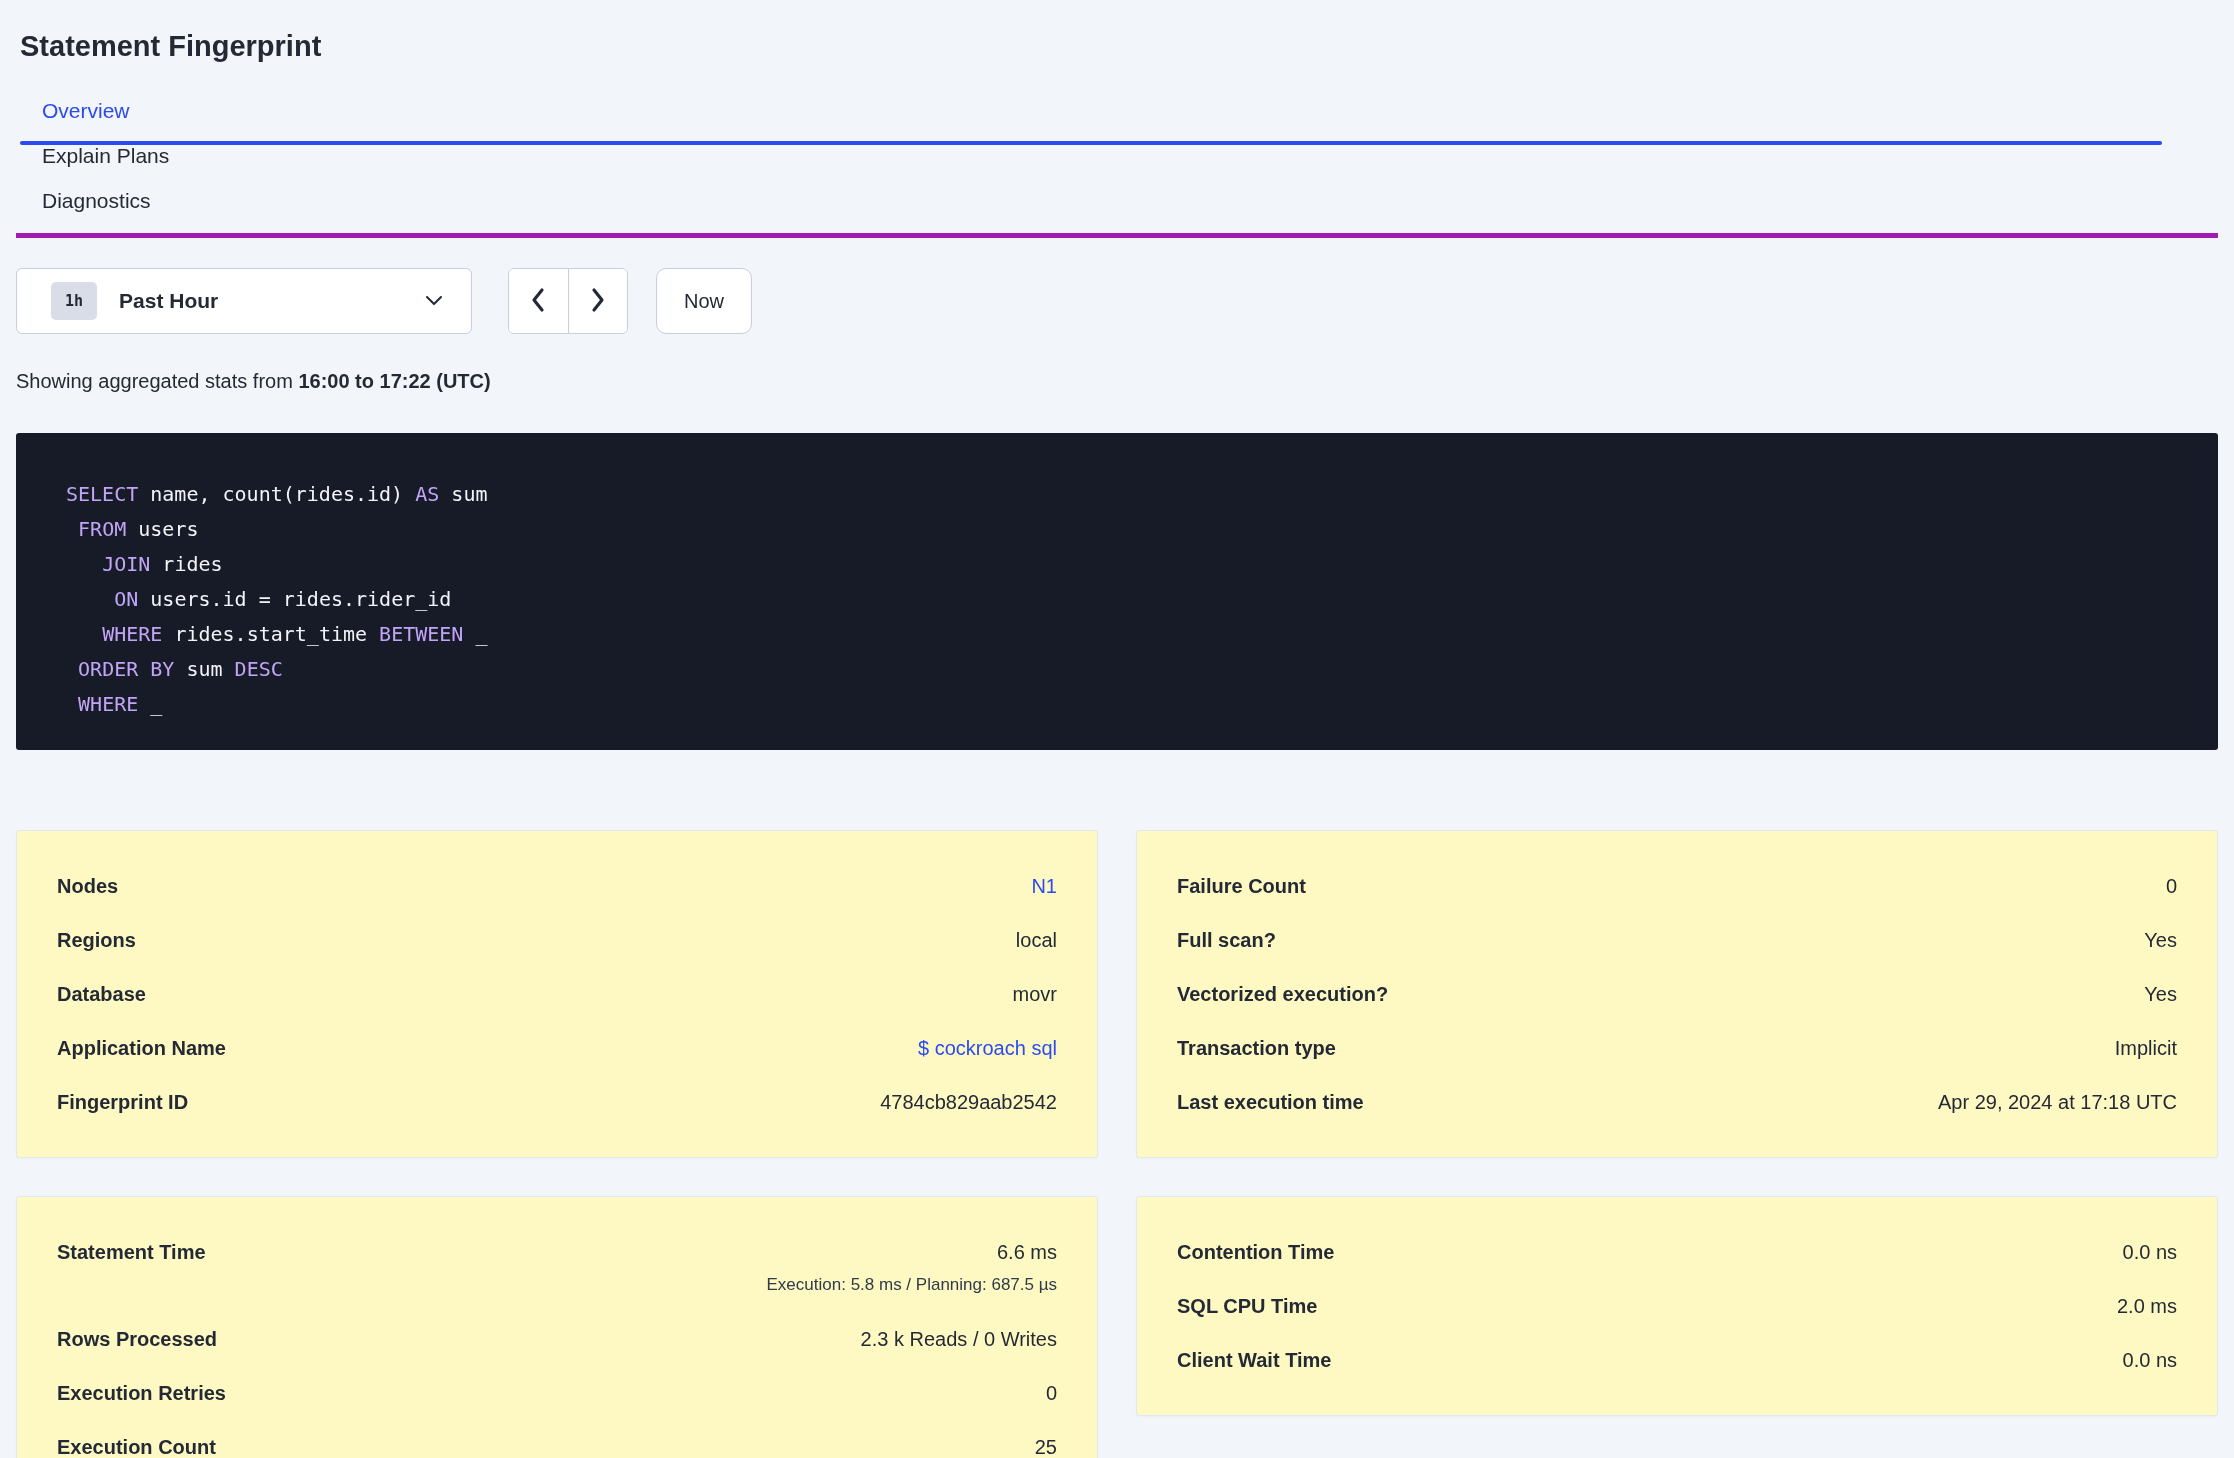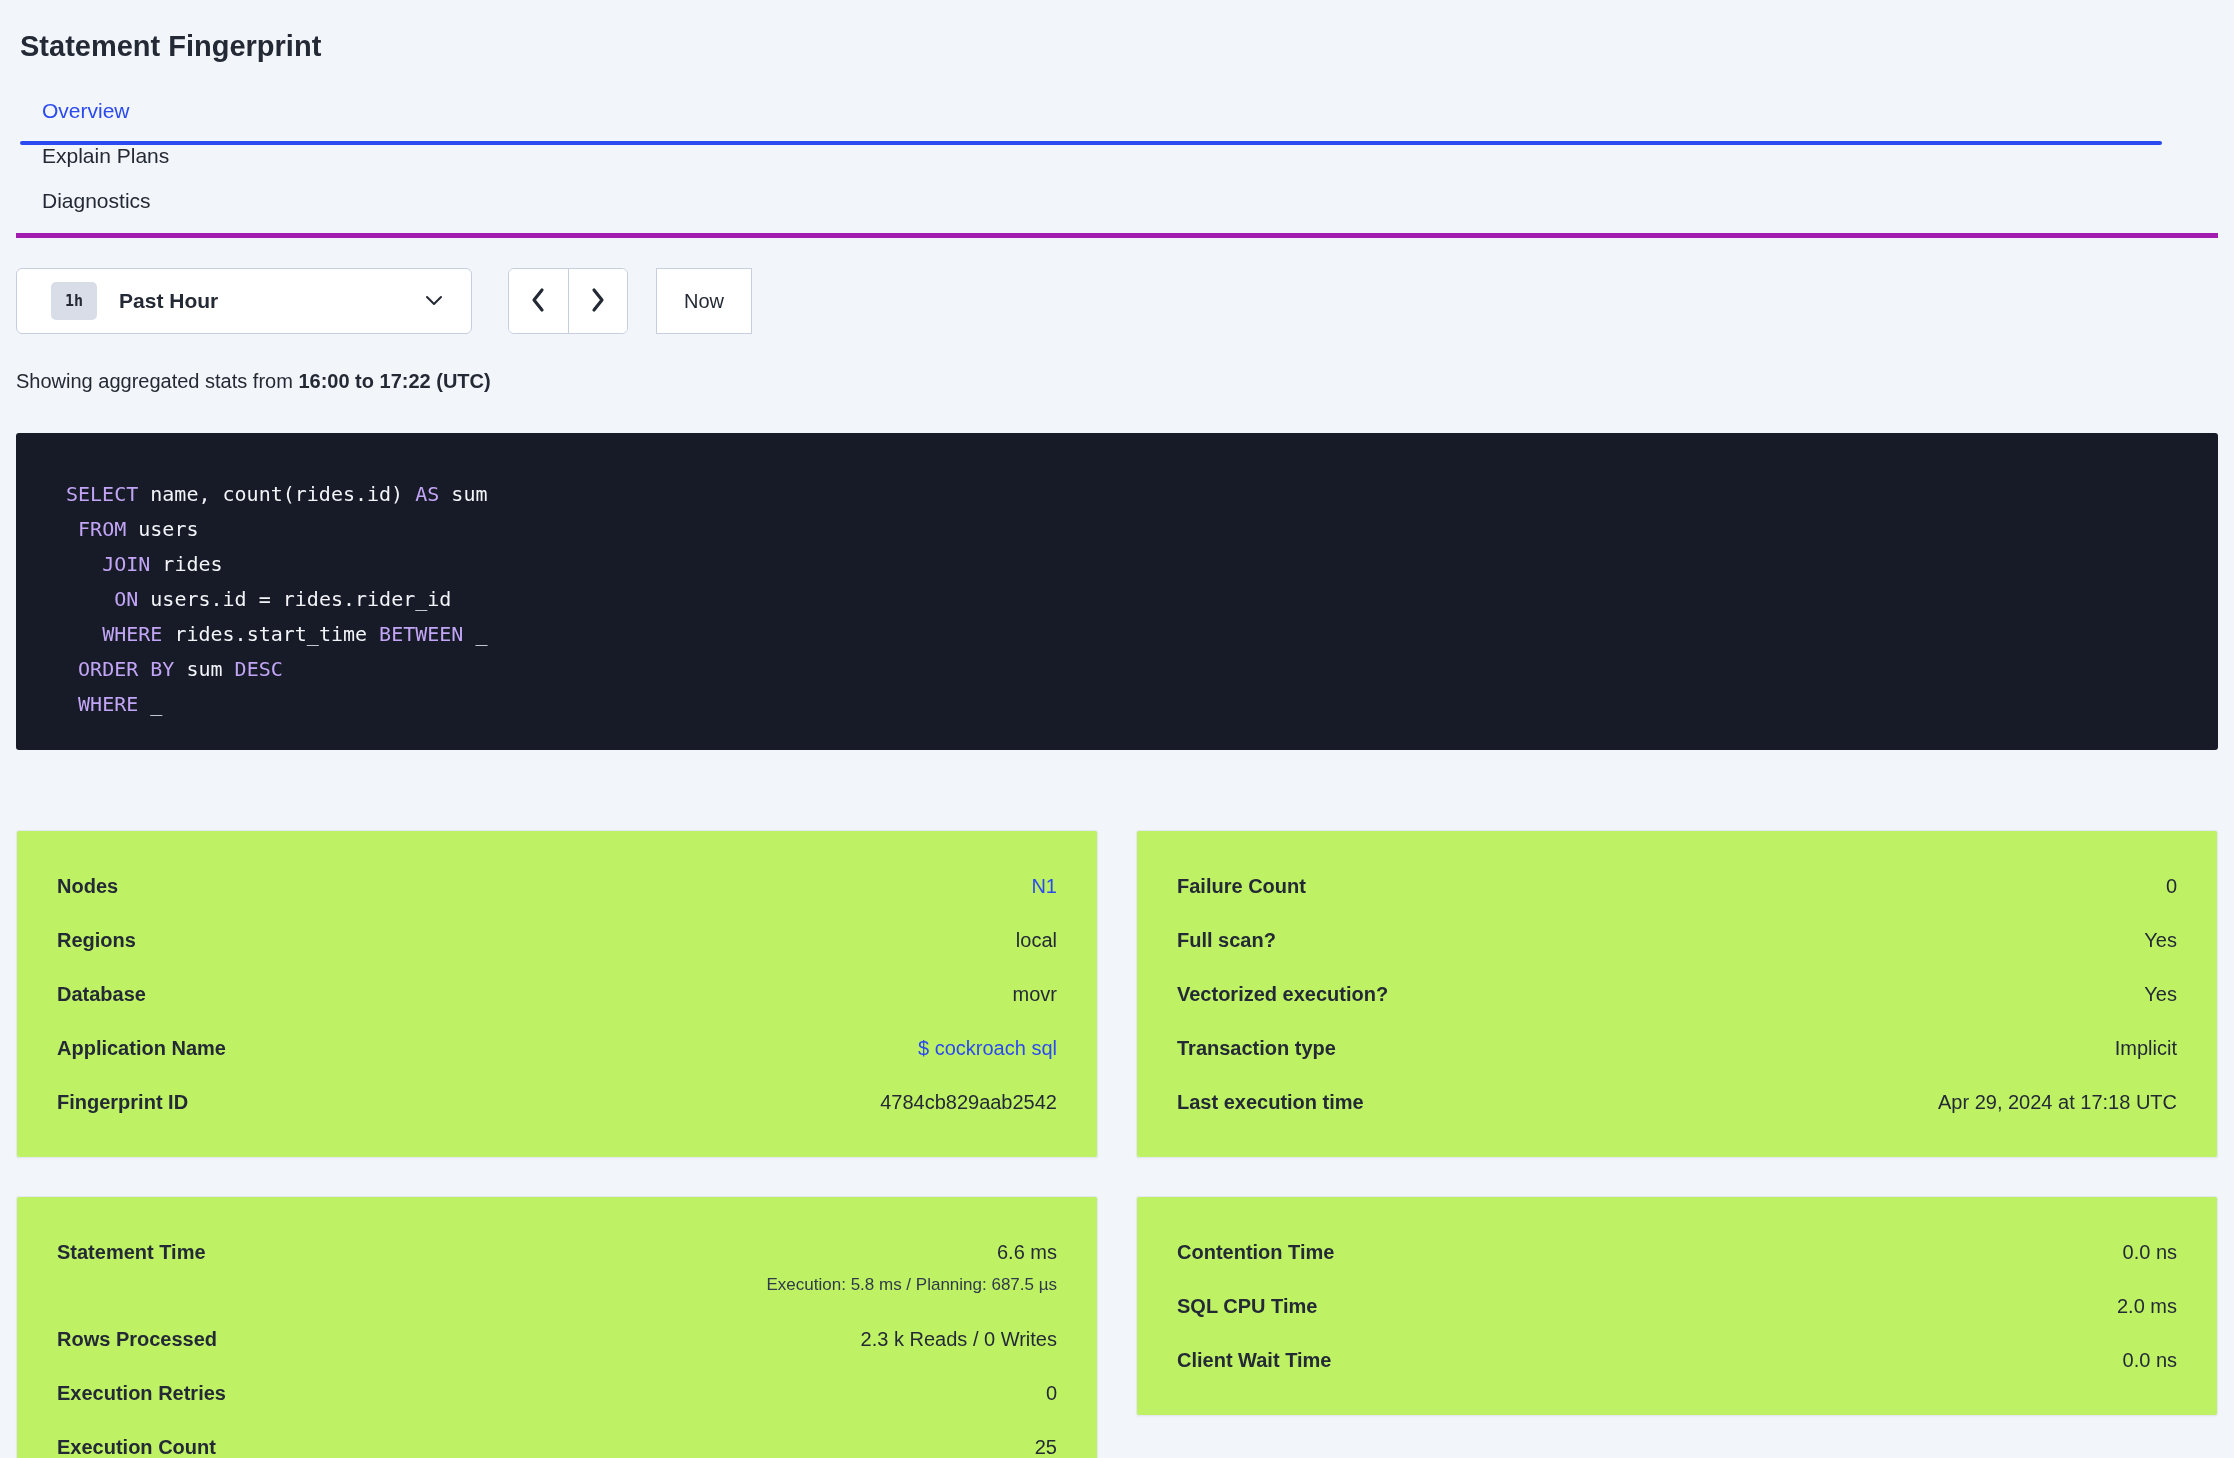--- a/index.html
+++ b/index.html
@@ -94,21 +94,21 @@
     cursor: pointer;
     background: #ffffff;
     border: none;
   }
   .nav-btn + .nav-btn { border-left: 1px solid #c7cede; }
   .now-btn {
     margin-left: 28px;
     width: 96px;
     background: #ffffff;
     border: 1px solid #c7cede;
-    border-radius: 0;
+    border-radius: 10px;
     font-family: "Liberation Sans", sans-serif;
     font-size: 20px;
     color: #242a35;
     display: flex;
     align-items: center;
     justify-content: center;
     cursor: pointer;
   }
   
   .summary {
@@ -134,21 +134,21 @@
   
   .cards-grid {
     margin-top: 80px;
     display: grid;
     grid-template-columns: 1fr 1fr;
     column-gap: 38px;
     row-gap: 38px;
     align-items: start;
   }
   .card {
-    background: #bef264;
+    background: #fef9c3;
     border: 1px solid #e2e7f0;
     border-radius: 3px;
     padding: 42px 40px;
     box-shadow: 0 1px 2px rgba(36, 42, 53, 0.03);
   }
   .kv-row {
     display: flex;
     justify-content: space-between;
     align-items: flex-start;
     margin-bottom: 28px;

